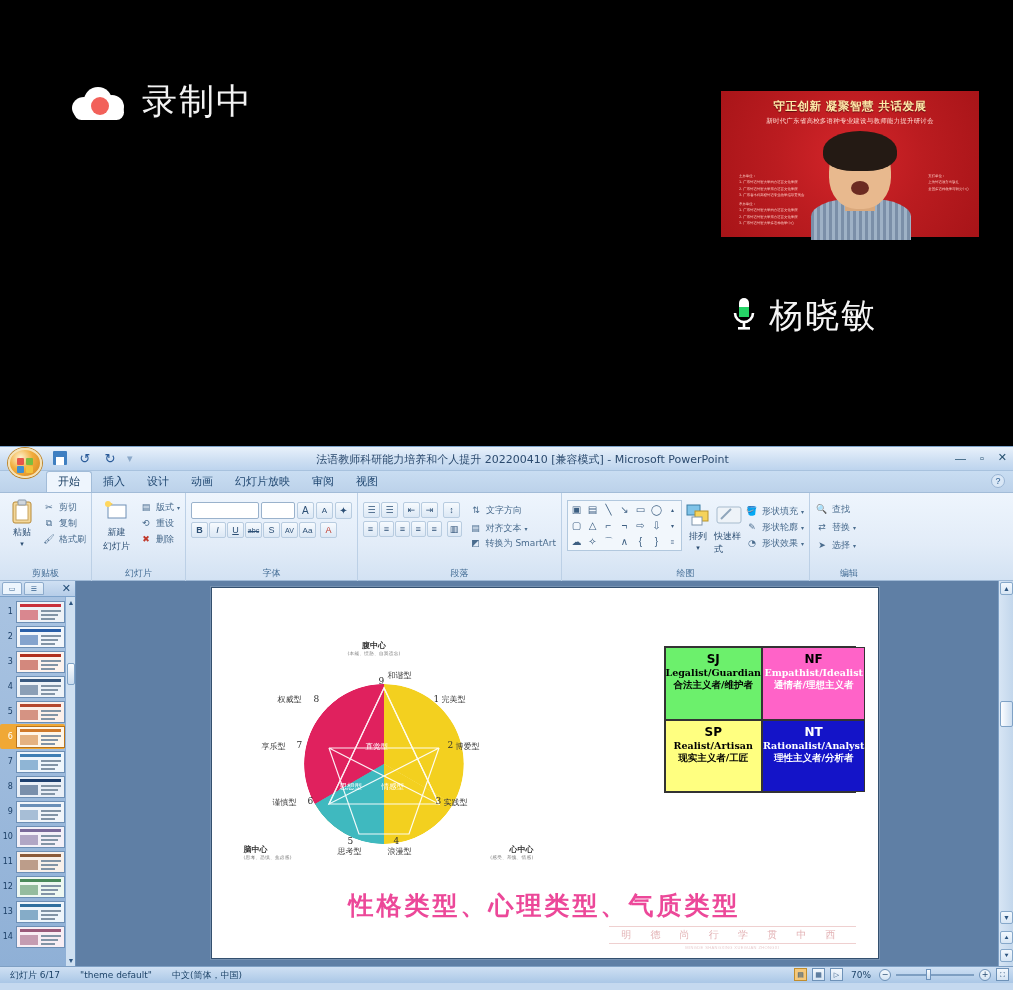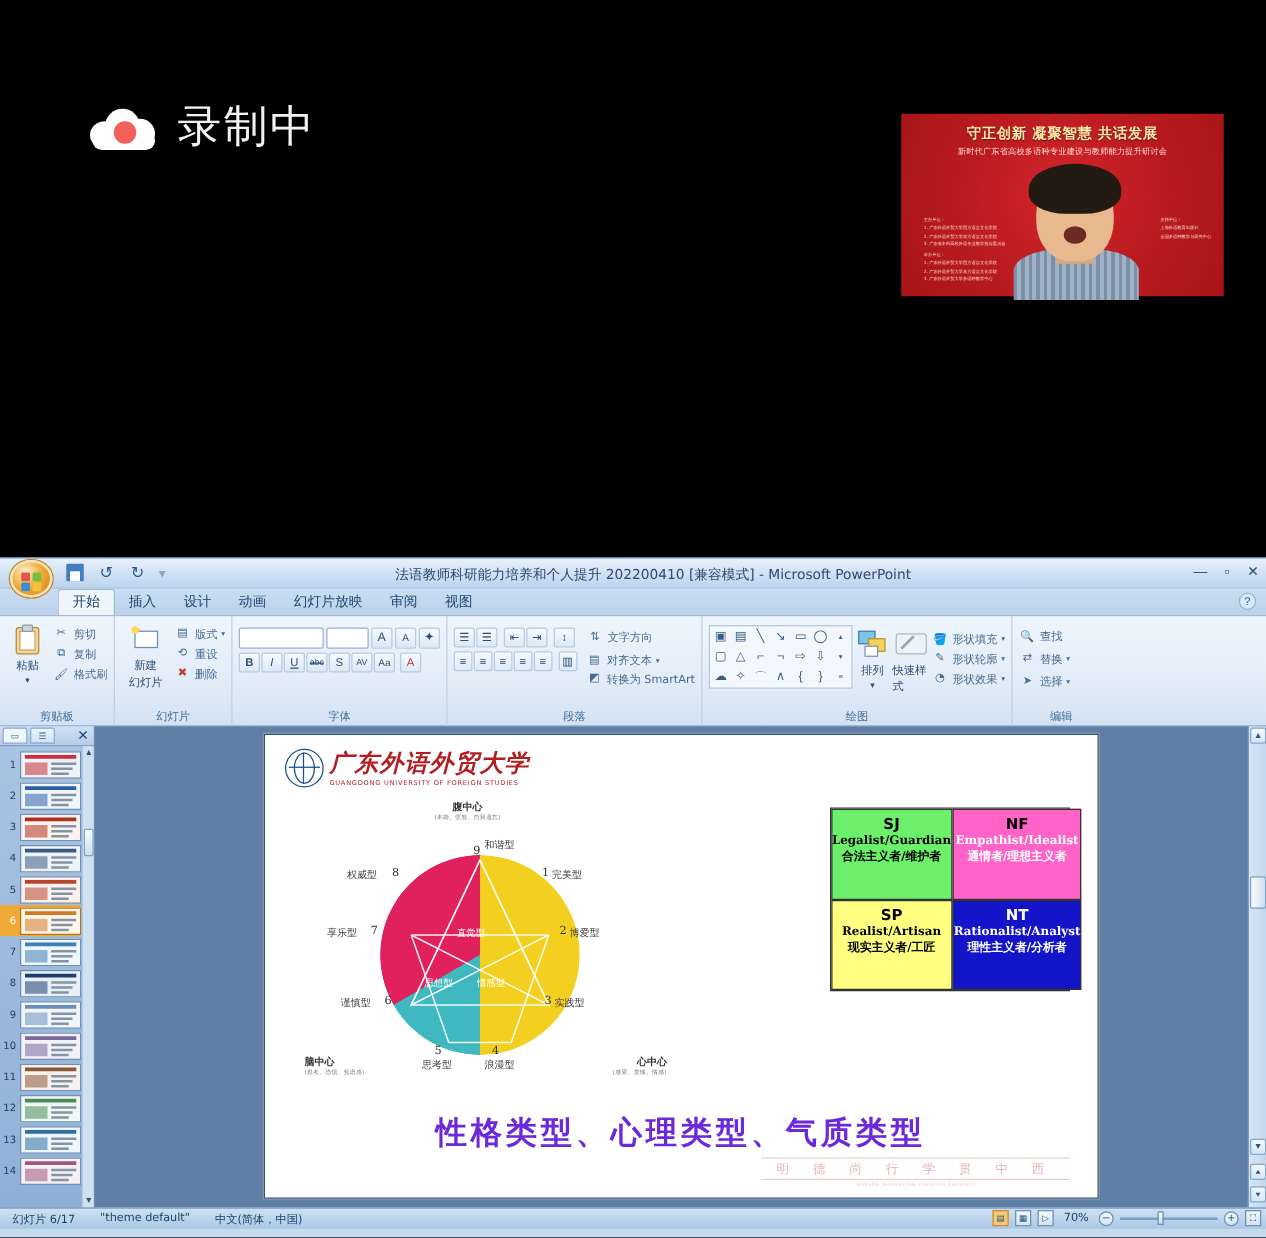--- a/index.html
+++ b/index.html
@@ -162,21 +162,21 @@
   .globe .ell { position: absolute; left: 6px; top: 2px; right: 6px; bottom: 2px;
                 border: 1.3px solid #1a4f93; border-radius: 50%; }
   .logo-cn { color: #b31e23; font-size: 19px; font-weight: bold; letter-spacing: 1px;
              font-family: "DejaVu Serif", serif; font-style: italic; }
   .logo-en { color: #b31e23; font-size: 5.3px; letter-spacing: .6px; font-family: "DejaVu Sans", sans-serif; }
   .slide-title { position: absolute; left: 0; top: 12px; width: 100%; text-align: center;
                  font-size: 27px; color: #3a3a3a; letter-spacing: 6px; font-family: "DejaVu Serif", serif;
                  padding-left: 95px; }
   .slide-bottom { position: absolute; left: 0; bottom: 36px; width: 100%; text-align: center;
                   font-size: 25px; font-weight: bold; letter-spacing: 3px;
-                  color: #6d28d9; font-family: "DejaVu Sans", sans-serif; }
+                  color: #ec4899; font-family: "DejaVu Sans", sans-serif; }
   .motto { position: absolute; right: 22px; bottom: 8px; text-align: center; opacity: .45; }
   .motto .m1 { color: #c0545a; font-size: 10px; letter-spacing: 8px; font-family: "DejaVu Serif", serif;
                border-top: 1px solid #d99; border-bottom: 1px solid #d99; padding: 1px 12px; }
   .motto .m2 { color: #c98a8e; font-size: 4px; letter-spacing: .4px; margin-top: 1px; }
 
   
   .enn { position: absolute; left: 36px; top: 52px; width: 280px; height: 250px; }
   .enn-circle { position: absolute; left: 56px; top: 44px; width: 160px; height: 160px; border-radius: 50%;
                 overflow: hidden; }
   .enn-lab { position: absolute; font-size: 8px; color: #3c3c3c; font-family: Liberation Serif, serif;
@@ -257,20 +257,33 @@
         <div class="vid-col left2">承办单位：
 1. 广东外语外贸大学西方语言文化学院
 2. 广东外语外贸大学东方语言文化学院
 3. 广东外语外贸大学多语种教学中心</div>
         <div class="vid-col right">支持单位：
 上海外语教育出版社
 全国多语种教学与研究中心</div>
       </div>
     </div>
 
+    <div class="speaker-row">
+      <div class="mic-icon">
+        <svg width="30" height="40" viewBox="0 0 30 40">
+          <rect x="10" y="2" width="10" height="19" rx="5" fill="#ffffff"></rect>
+          <rect x="10" y="11" width="10" height="10" rx="0" fill="#25d366"></rect>
+          <path d="M15 21 a9 9 0 0 0 9 -9" fill="none" stroke="#ffffff" stroke-width="0"></path>
+          <path d="M6 17 a9 9 0 0 0 18 0" fill="none" stroke="#ffffff" stroke-width="2.6"></path>
+          <rect x="13.7" y="25" width="2.6" height="7" fill="#ffffff"></rect>
+          <rect x="9" y="31" width="12" height="2.6" fill="#ffffff"></rect>
+        </svg>
+      </div>
+      <div class="speaker-name">杨晓敏</div>
+    </div>
   </div>
 
   <div class="ppt">
 
     <div class="titlebar">
       <div class="orb">
         <div class="sq r"></div>
           <div class="sq g"></div>
           <div class="sq b"></div>
         <div class="sq" style="background:#f3c33b;left:16px;top:16px;"></div>
@@ -669,29 +682,20 @@
         <div class="tscroll">
           <div class="arw" style="top:0">▲</div>
           <div class="thumbbar"></div>
           <div class="arw" style="bottom:0">▼</div>
         </div>
       </div>
 
       <div class="slidewrap">
         <div class="slide">
 
-          <div class="gdufs-logo">
-            <div class="globe">
-                <div class="ell"></div>
-              </div>
-            <div>
-              <div class="logo-cn">广东外语外贸大学</div>
-              <div class="logo-en">GUANGDONG UNIVERSITY OF FOREIGN STUDIES</div>
-            </div>
-          </div>
 
 
           <div class="enn">
             <div class="enn-center" style="left:100px;top:0;text-align:center">
               <span>腹中心</span>
               <small>(本能、愤怒、自我遗忘)</small>
             </div>
             <div class="enn-center" style="left:-4px;top:204px">
               <span>脑中心</span>
               <small>(思考、恐惧、焦虑感)</small>

